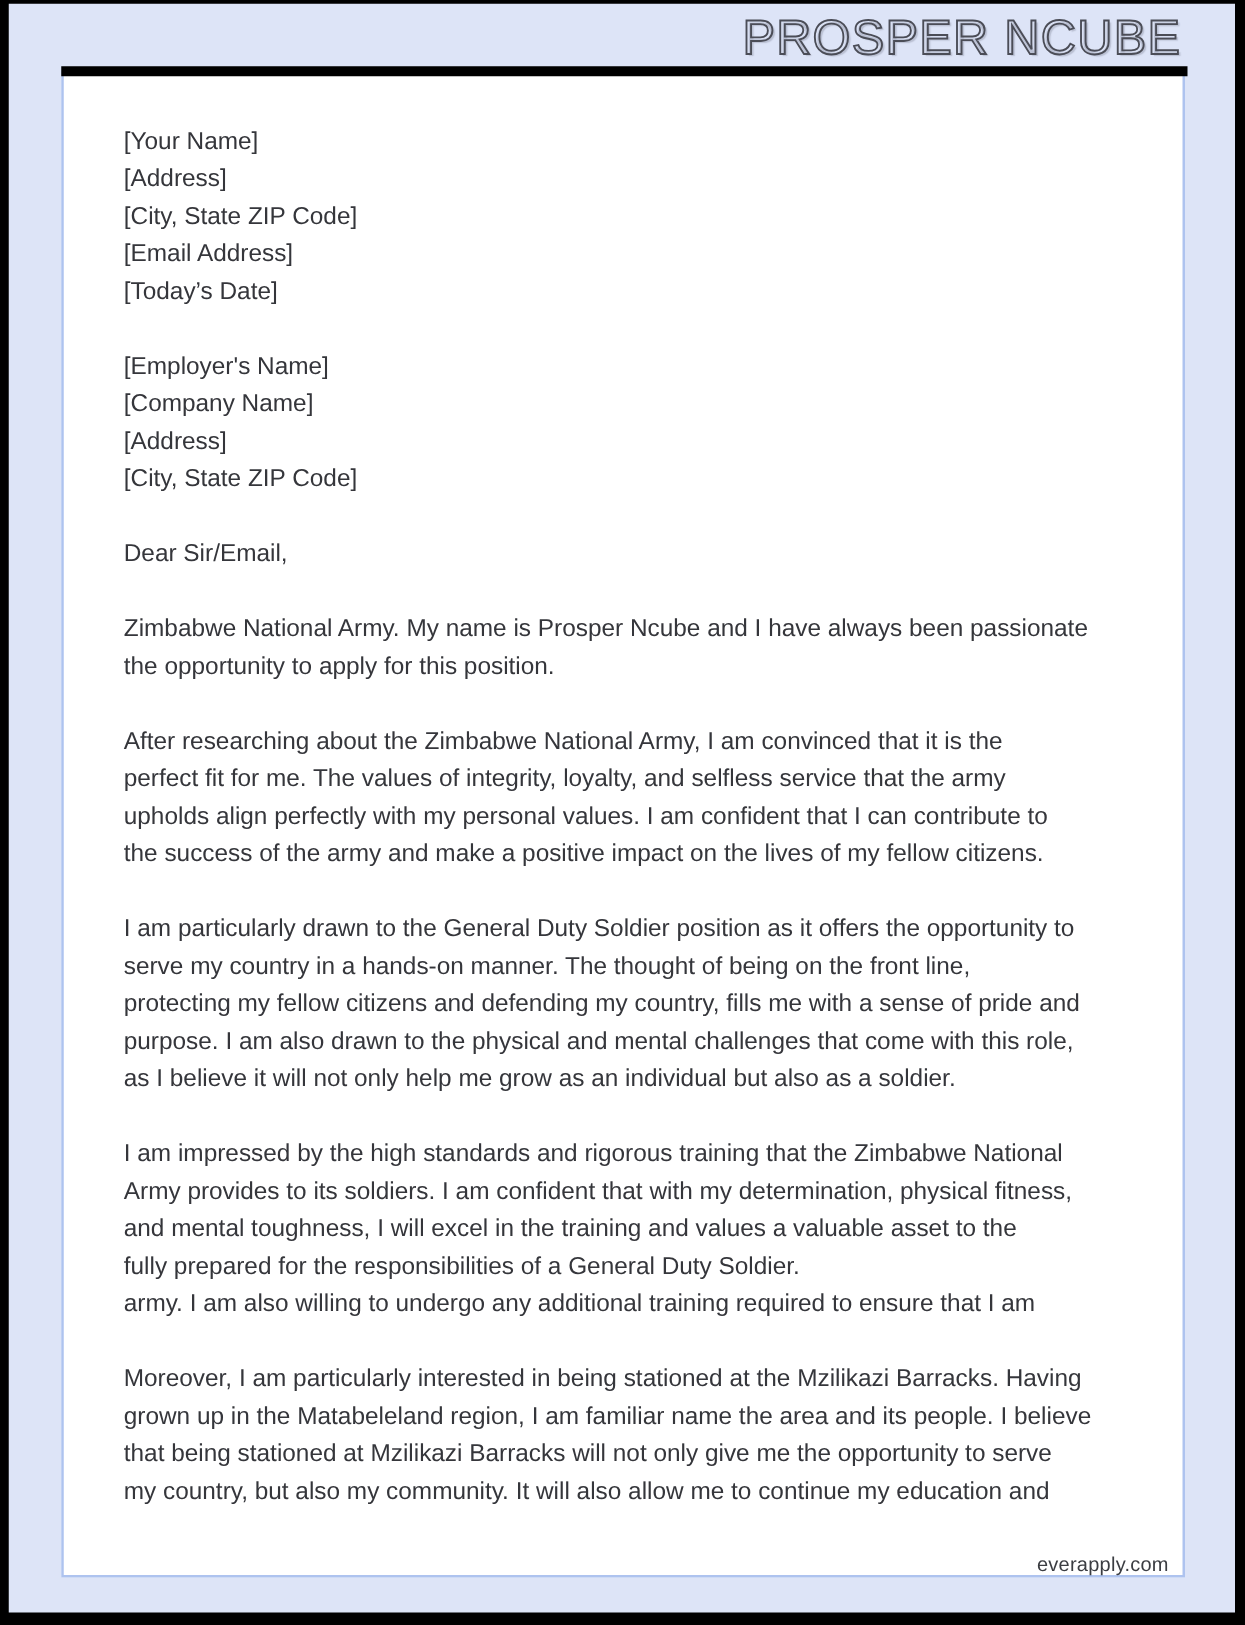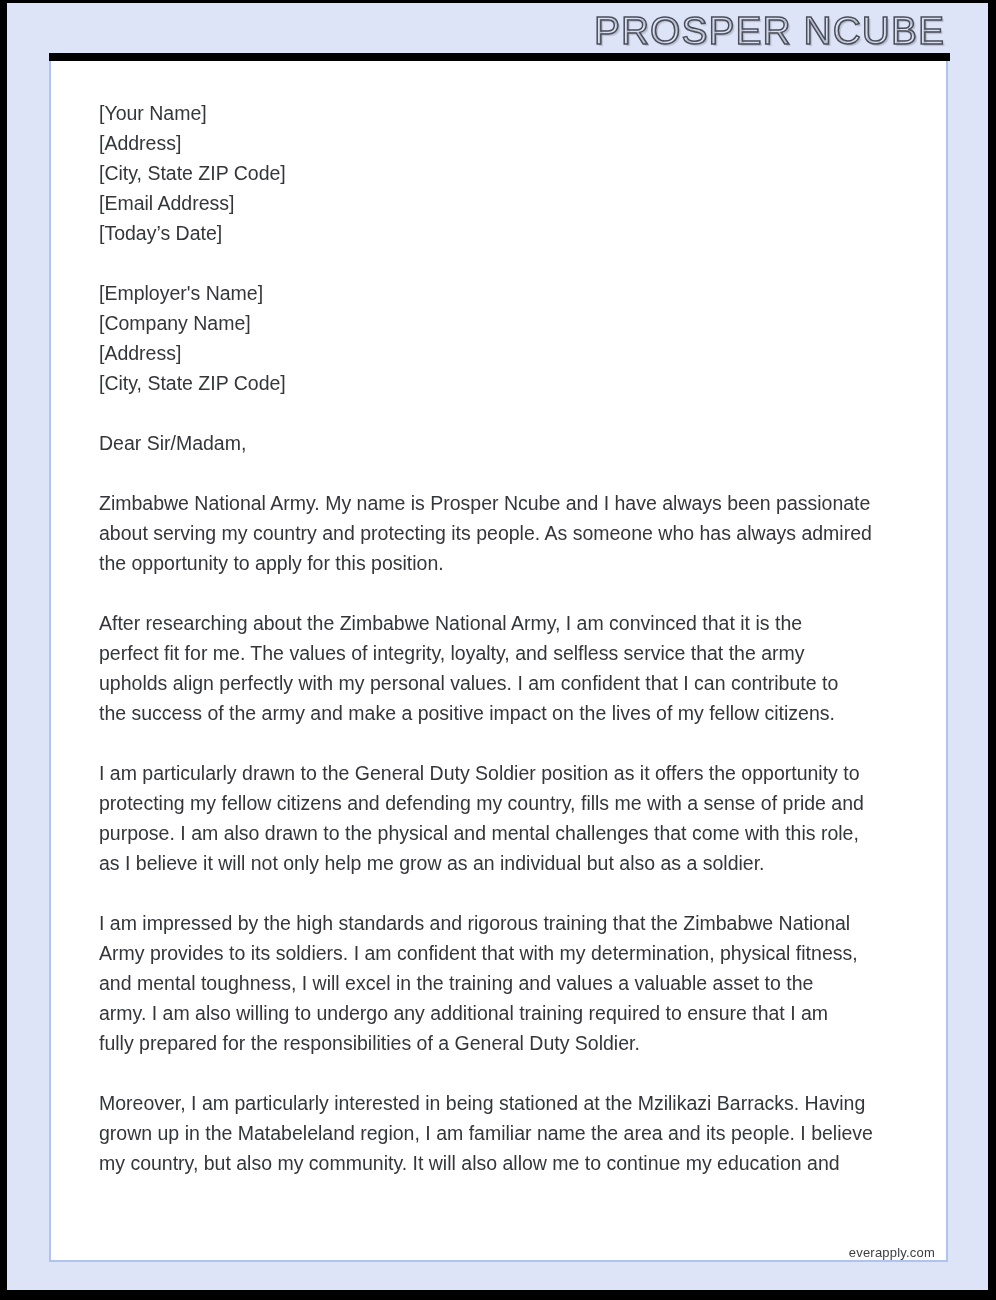--- a/index.html
+++ b/index.html
@@ -58,21 +58,21 @@
   .block:last-child { margin-bottom: 0; }
   .line {
     height: 30px;
     line-height: 30px;
     white-space: nowrap;
   }
   .watermark {
     position: absolute;
     top: 1245px; right: 61px;
     z-index: 6;
-    font-size: 13px;
+    font-size: 16px;
     line-height: 15px;
     color: var(--watermark-text, #3b3d42);
     letter-spacing: 0.2px;
   }
 </style>
 </head>
 <body>
 
 <div id="app">
   <div class="sheet"></div>
@@ -89,49 +89,50 @@
         <div class="line">[Email Address]</div>
         <div class="line">[Today’s Date]</div>
       </div>
       <div class="block">
         <div class="line">[Employer's Name]</div>
         <div class="line">[Company Name]</div>
         <div class="line">[Address]</div>
         <div class="line">[City, State ZIP Code]</div>
       </div>
       <div class="block">
-        <div class="line">Dear Sir/Madam,</div>
+        <div class="line">Dear Sir/Email,</div>
       </div>
       <div class="block">
         <div class="line">Zimbabwe National Army. My name is Prosper Ncube and I have always been passionate</div>
-        <div class="line">about serving my country and protecting its people. As someone who has always admired</div>
         <div class="line">the opportunity to apply for this position.</div>
       </div>
       <div class="block">
         <div class="line">After researching about the Zimbabwe National Army, I am convinced that it is the</div>
         <div class="line">perfect fit for me. The values of integrity, loyalty, and selfless service that the army</div>
         <div class="line">upholds align perfectly with my personal values. I am confident that I can contribute to</div>
         <div class="line">the success of the army and make a positive impact on the lives of my fellow citizens.</div>
       </div>
       <div class="block">
         <div class="line">I am particularly drawn to the General Duty Soldier position as it offers the opportunity to</div>
+        <div class="line">serve my country in a hands-on manner. The thought of being on the front line,</div>
         <div class="line">protecting my fellow citizens and defending my country, fills me with a sense of pride and</div>
         <div class="line">purpose. I am also drawn to the physical and mental challenges that come with this role,</div>
         <div class="line">as I believe it will not only help me grow as an individual but also as a soldier.</div>
       </div>
       <div class="block">
         <div class="line">I am impressed by the high standards and rigorous training that the Zimbabwe National</div>
         <div class="line">Army provides to its soldiers. I am confident that with my determination, physical fitness,</div>
         <div class="line">and mental toughness, I will excel in the training and values a valuable asset to the</div>
+        <div class="line">fully prepared for the responsibilities of a General Duty Soldier.</div>
         <div class="line">army. I am also willing to undergo any additional training required to ensure that I am</div>
-        <div class="line">fully prepared for the responsibilities of a General Duty Soldier.</div>
       </div>
       <div class="block">
         <div class="line">Moreover, I am particularly interested in being stationed at the Mzilikazi Barracks. Having</div>
         <div class="line">grown up in the Matabeleland region, I am familiar name the area and its people. I believe</div>
+        <div class="line">that being stationed at Mzilikazi Barracks will not only give me the opportunity to serve</div>
         <div class="line">my country, but also my community. It will also allow me to continue my education and</div>
       </div>
     </div>
 
   <div class="watermark">everapply.com</div>
 
   <div class="frame-edge edge-top"></div>
   <div class="frame-edge edge-left"></div>
   <div class="frame-edge edge-right"></div>
   <div class="frame-edge edge-bottom"></div>

